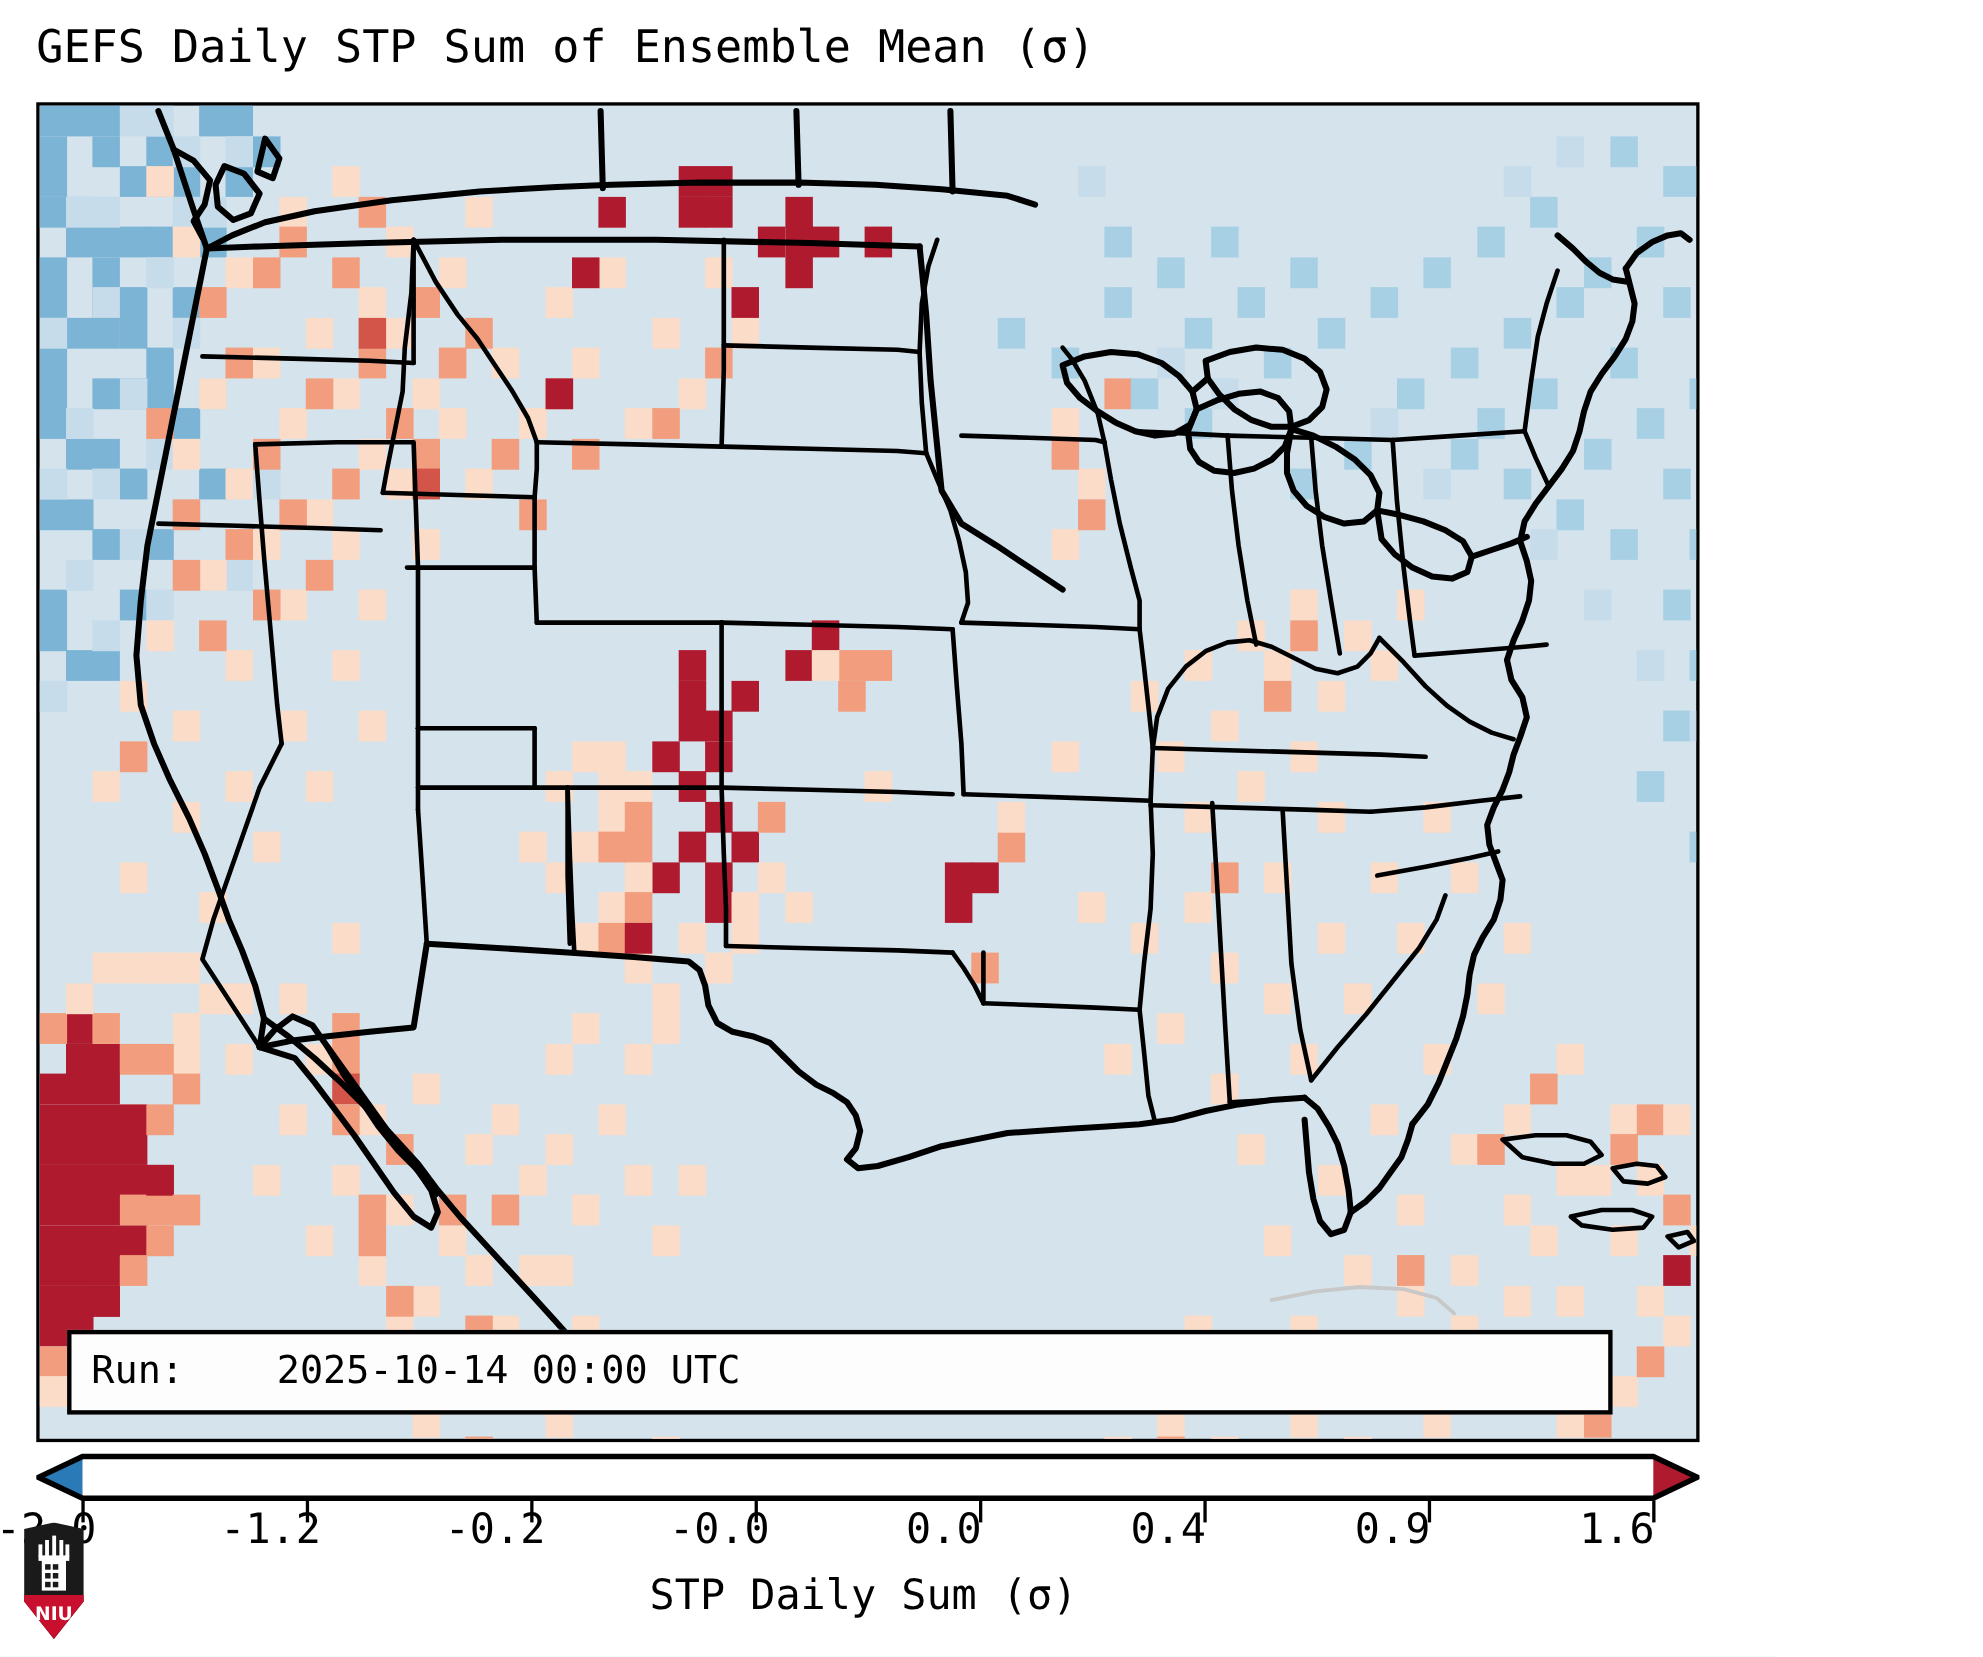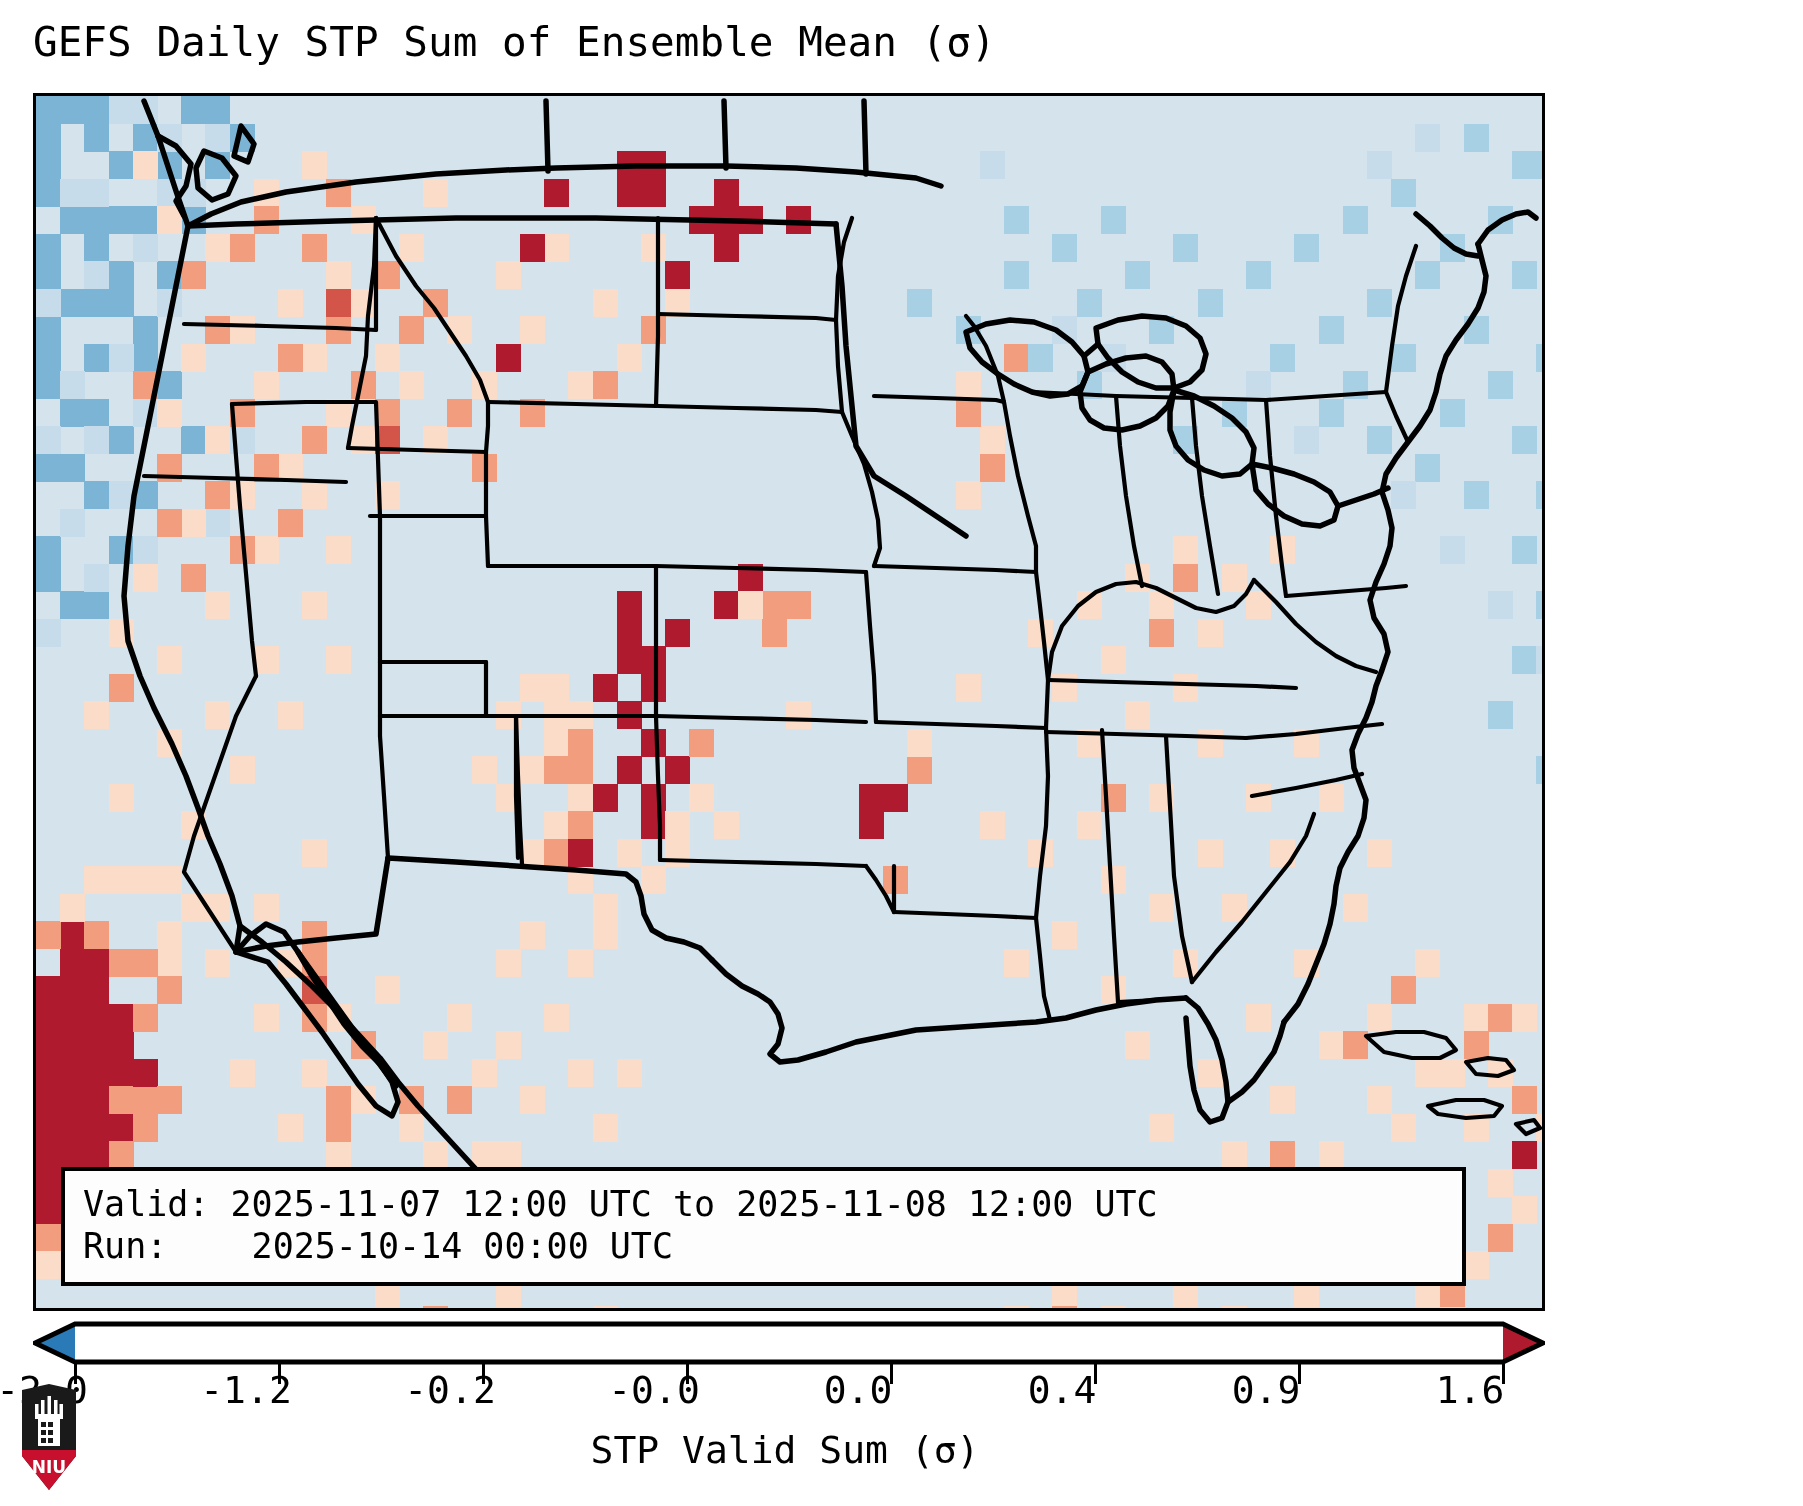--- a/index.html
+++ b/index.html
@@ -707,21 +707,20 @@
 
       <g stroke="#c8c8c8" stroke-width="3.5">
         <path d="M498 1142 L540 1140 L600 1136 L660 1132 L720 1128 L780 1124 L840 1120
                  L900 1118 L960 1118 L1020 1120 L1080 1124 L1140 1130 L1190 1136"></path>
         <path d="M1120 1086 L1160 1078 L1200 1074 L1240 1076 L1270 1084 L1286 1098"></path>
       </g>
     </g>
   </svg>
 
   <div id="info-box">
-    <div class="info-line">Valid: 2025-11-07 12:00 UTC to 2025-11-08 12:00 UTC</div>
     <div class="info-line">Run:    2025-10-14 00:00 UTC</div>
   </div>
 </div>
 
 <div id="colorbar-wrap">
   <svg id="cb-outer" viewBox="0 0 1512 52" preserveAspectRatio="none">
     <g id="cb-bands">
         <rect x="42.00" y="6" width="204.000.6" height="38" fill="#3a8ec4"></rect>
         <rect x="246.00" y="6" width="204.000.6" height="38" fill="#a8d0e4"></rect>
         <rect x="450.00" y="6" width="204.000.6" height="38" fill="#d4e3ec"></rect>
@@ -750,21 +749,21 @@
 <div id="cb-labels">
     <div class="cb-label" style="left: 42px;">-2.0</div>
     <div class="cb-label" style="left: 246px;">-1.2</div>
     <div class="cb-label" style="left: 450px;">-0.2</div>
     <div class="cb-label" style="left: 654px;">-0.0</div>
     <div class="cb-label" style="left: 858px;">0.0</div>
     <div class="cb-label" style="left: 1062px;">0.4</div>
     <div class="cb-label" style="left: 1266px;">0.9</div>
     <div class="cb-label" style="left: 1470px;">1.6</div>
   </div>
-<div id="cb-axis-label">STP Valid Sum (σ)</div>
+<div id="cb-axis-label">STP Daily Sum (σ)</div>
 
 <svg id="niu-logo" viewBox="0 0 62 106">
   <path d="M4 6 L31 0 L58 6 L58 72 L31 106 L4 72 Z" fill="#1a1a1a"></path>
   <path d="M4 66 L58 66 L58 72 L31 106 L4 72 Z" fill="#c8102e"></path>
   <g fill="#ffffff">
     <rect x="20" y="34" width="22" height="28"></rect>
     <rect x="17" y="30" width="28" height="5"></rect>
     <rect x="17" y="20" width="3.5" height="11"></rect>
     <rect x="23" y="16" width="3.5" height="15"></rect>
     <rect x="29.5" y="12" width="3.5" height="19"></rect>

